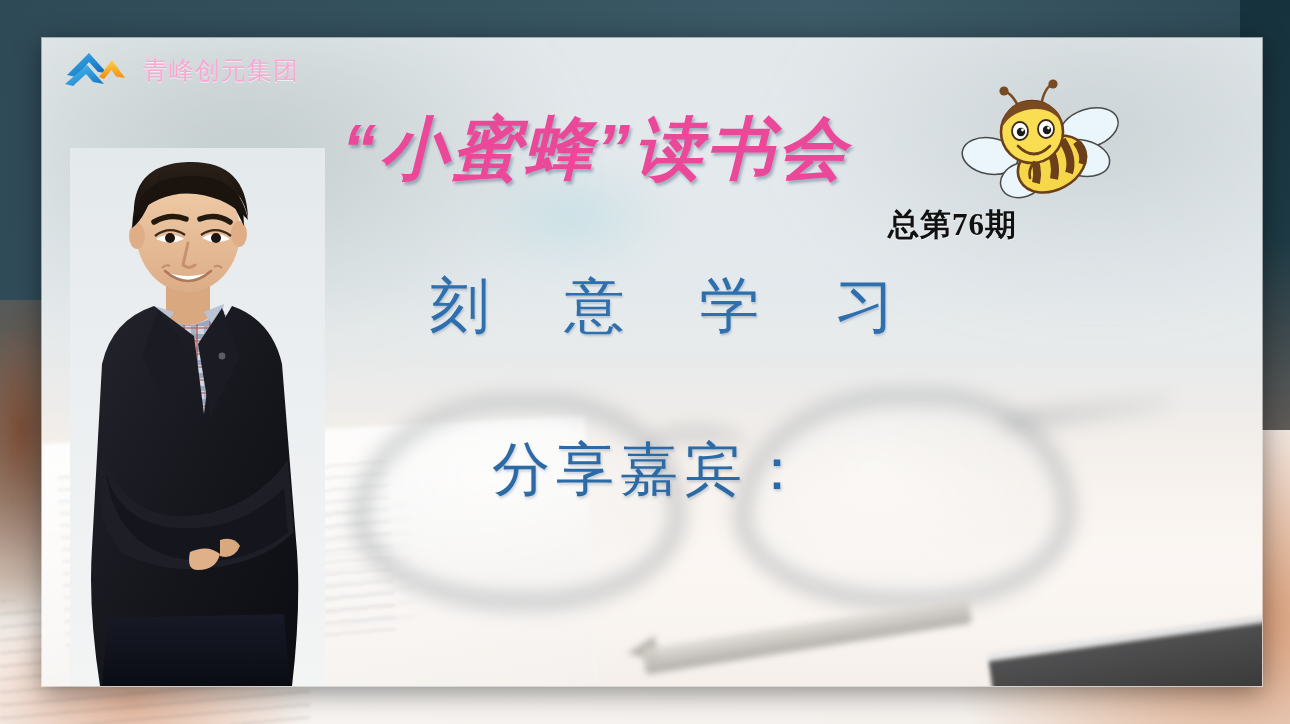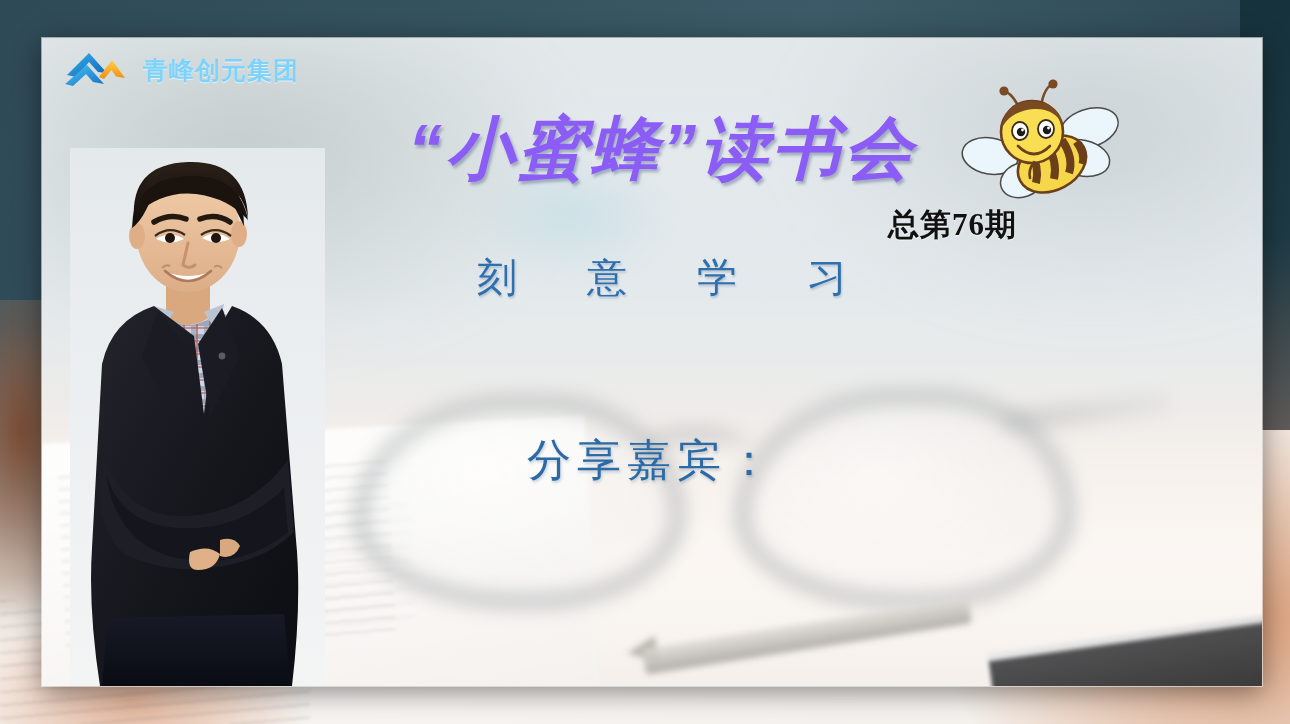--- a/index.html
+++ b/index.html
@@ -88,49 +88,49 @@
   .keyboard-edge{position:absolute;left:945px;top:592px;width:340px;height:10px;
     background:linear-gradient(90deg,rgba(220,222,224,.85),rgba(180,186,190,.5));
     transform:rotate(-8deg);filter:blur(2px);}
 
   
   .bg-wash{position:absolute;inset:0;background:linear-gradient(180deg,rgba(255,255,255,.12) 0%,rgba(255,255,255,.30) 45%,rgba(255,255,255,.18) 100%);}
 
   
   .brand{position:absolute;left:22px;top:12px;display:flex;align-items:center;gap:17px;}
   .brand-logo{width:62px;height:40px;display:block;}
-  .brand-name{font-family:"Liberation Sans",sans-serif;font-size:25px;font-weight:bold;color:#7dd3fc;
+  .brand-name{font-family:"Liberation Sans",sans-serif;font-size:25px;font-weight:normal;color:#f9a8d4;
     letter-spacing:1px;text-shadow:0 1px 0 rgba(255,255,255,.6);}
 
   
-  .main-title{position:absolute;left:300px;top:76px;width:640px;text-align:center;
+  .main-title{position:absolute;left:300px;top:76px;width:640px;text-align:left;
     font-family:"Liberation Sans",sans-serif;font-weight:bold;font-style:italic;
-    font-size:68px;line-height:1;color:#8b5cf6;letter-spacing:4px;
+    font-size:68px;line-height:1;color:#ec4899;letter-spacing:4px;
     text-shadow:2px 3px 3px rgba(40,70,110,.35), 0 0 1px rgba(255,255,255,.5);
     white-space:nowrap;}
 
   
   .bee{position:absolute;left:912px;top:38px;width:175px;height:125px;}
 
   
   .issue{position:absolute;left:755px;top:166px;width:220px;text-align:right;
     font-family:"Liberation Serif",serif;font-weight:bold;font-size:31px;color:#111;
     letter-spacing:1px;text-shadow:0 1px 1px rgba(255,255,255,.7);}
 
   
-  .topic{position:absolute;left:300px;top:212px;width:640px;text-align:center;
-    font-family:"Liberation Serif",serif;font-size:40px;color:#2f6fad;
+  .topic{position:absolute;left:300px;top:228px;width:640px;text-align:center;
+    font-family:"Liberation Serif",serif;font-size:60px;color:#2f6fad;
     letter-spacing:30px;text-indent:30px;white-space:nowrap;
     text-shadow:1px 2px 2px rgba(30,70,120,.22);}
 
   
   .guest{position:absolute;left:280px;top:395px;width:660px;text-align:center;
     font-family:"Liberation Serif",serif;color:#2b6aa5;
     text-shadow:1px 2px 3px rgba(30,70,120,.25);}
-  .guest-label{font-size:44px;letter-spacing:6px;line-height:1.28;}
+  .guest-label{font-size:58px;letter-spacing:6px;line-height:1.28;}
   .guest-name{font-size:52px;letter-spacing:5px;line-height:1.28;}
 
   
   .presenter{position:absolute;left:28px;top:110px;width:255px;height:538px;overflow:hidden;}
   .pr-bg{position:absolute;inset:0;background:linear-gradient(180deg,#e4e9ec 0%,#eceff1 45%,#f3f4f4 100%);}
   .pr-svg{position:absolute;left:0;top:0;}
 </style>
 </head>
 <body>
 

